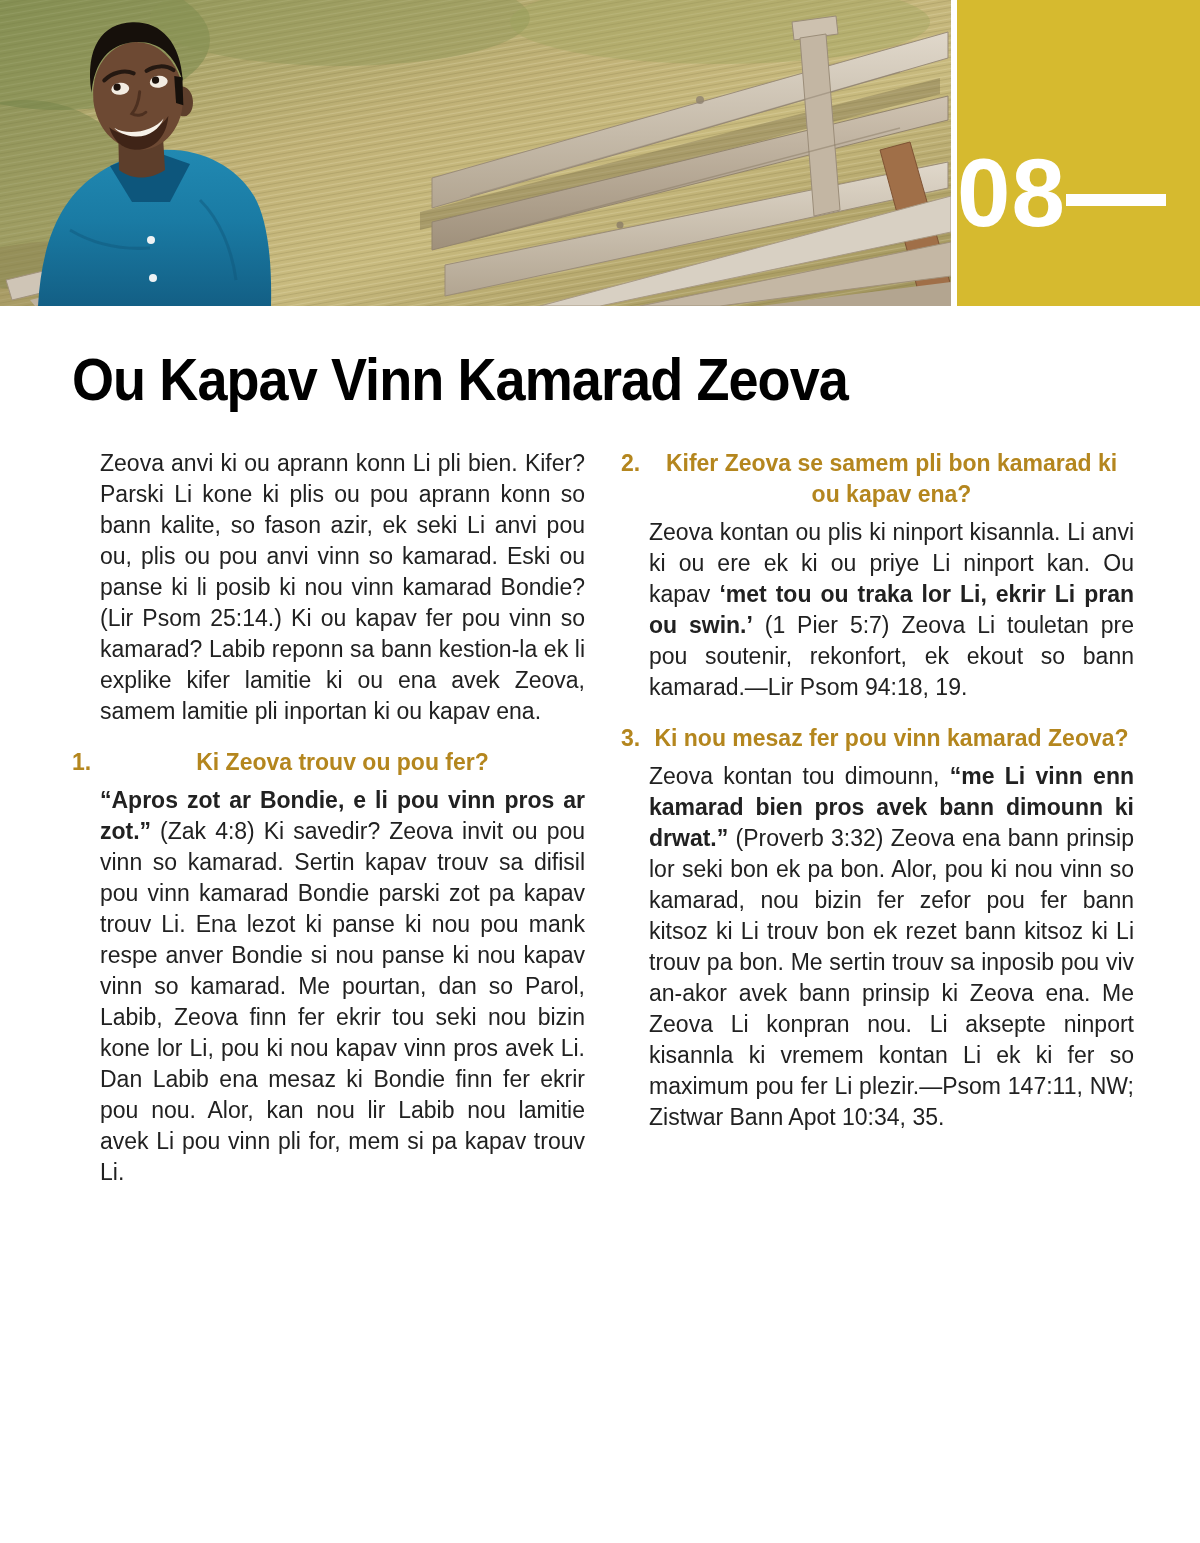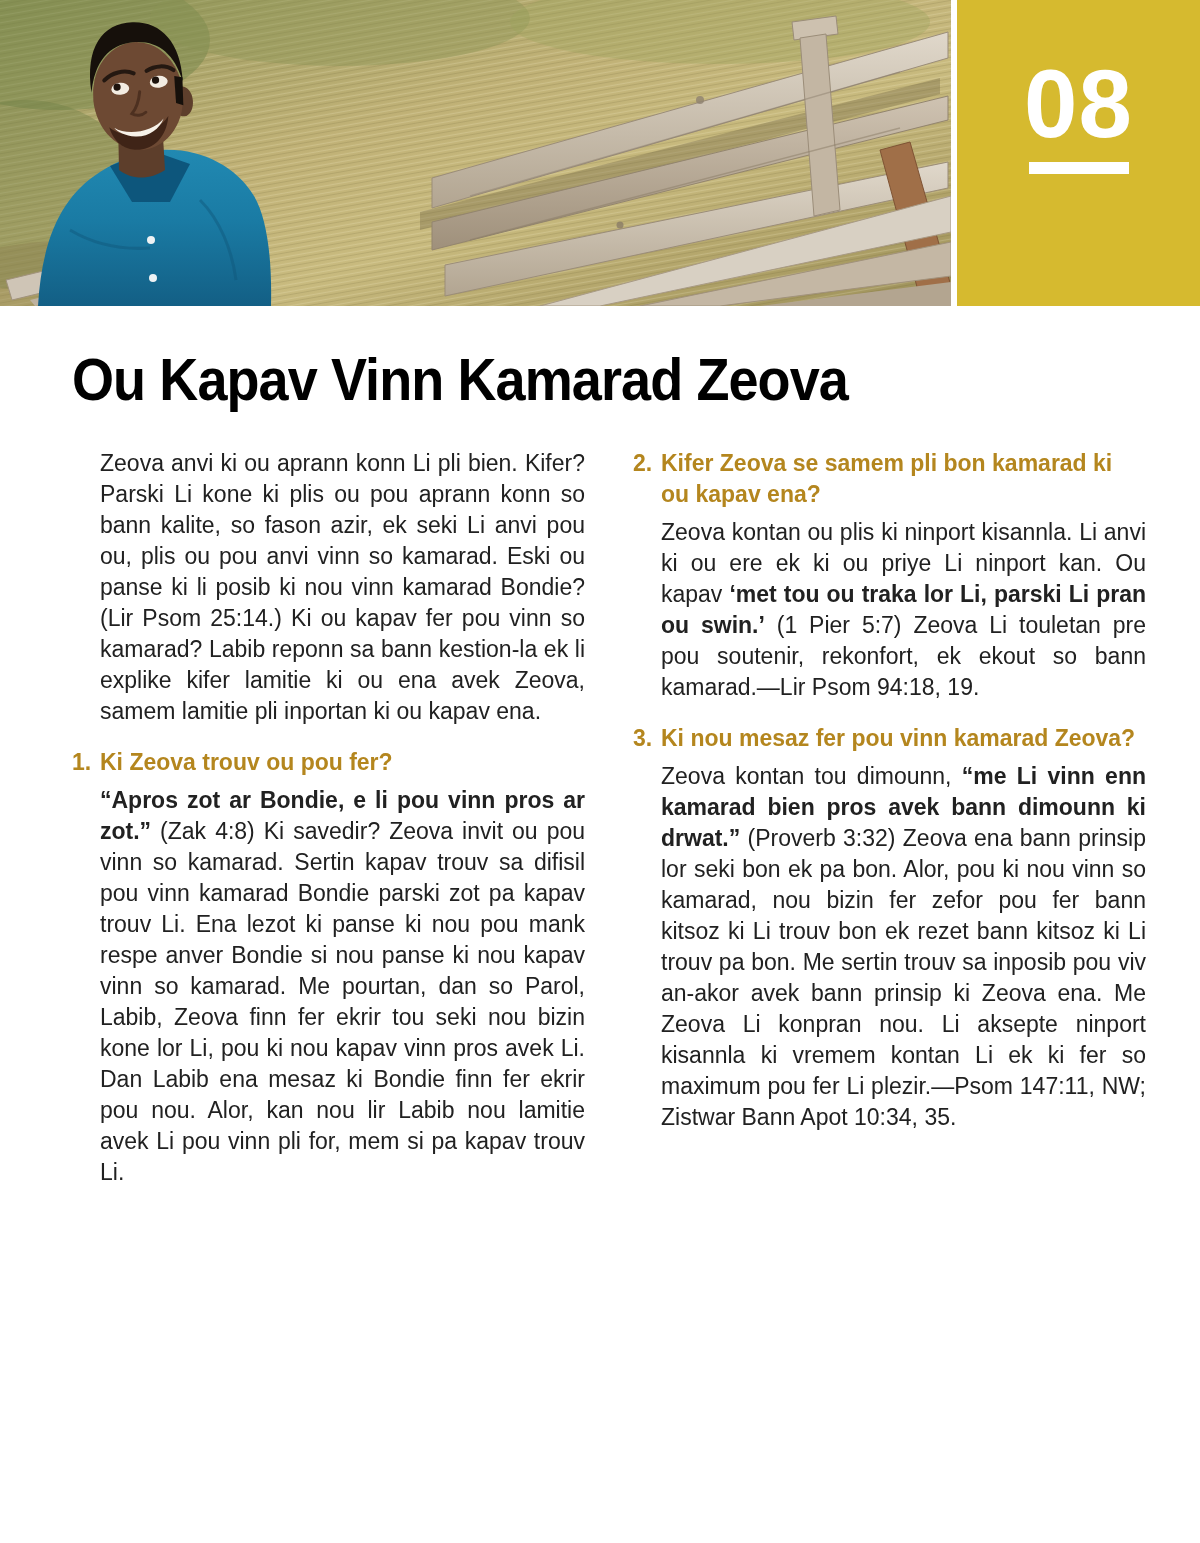--- a/index.html
+++ b/index.html
@@ -13,59 +13,59 @@
   }
 
   
   .hero { display:flex; height:306px; width:1200px; }
   .hero-photo { width:951px; height:306px; flex:none; }
   .hero-photo svg { display:block; width:100%; height:100%; }
   .hero-gap { width:6px; flex:none; background:#ffffff; }
   .lesson-badge {
     flex:1; height:306px;
     background:var(--accent-yellow,#d6ba2f);
-    display:flex; flex-direction:column; align-items:center;
-    box-sizing:border-box; padding-top:60px;
+    display:flex; align-items:center;
+    box-sizing:border-box; padding-top:80px;
   }
   .lesson-number {
     font-size:96px; line-height:0.92; font-weight:bold;
     color:var(--badge-text,#ffffff); letter-spacing:1px;
   }
   .lesson-underline {
     width:100px; height:12px; margin-top:14px;
     background:var(--badge-text,#ffffff);
   }
 
   
   .title {
     margin:44px 0 0 72px;
     font-size:60px; font-weight:bold; color:#000000;
     line-height:1.0; letter-spacing:-1px; white-space:nowrap;
     transform:scaleX(0.9); transform-origin:left center;
   }
 
   
-  .columns { display:flex; gap:48px; margin:38px 72px 0 72px; }
+  .columns { display:flex; gap:36px; margin:38px 72px 0 72px; }
   .col { width:513px; flex:none; }
 
   .para {
     margin:0 0 0 28px;
     font-size:23px; line-height:31px;
     color:var(--body-text,#212121);
     text-align:justify;
   }
   .q {
     display:flex; align-items:flex-start;
     margin:20px 0 7px 0;
     font-size:23px; line-height:31px; font-weight:bold;
     color:var(--heading-gold,#b4861e);
   }
   .qa.first .q { margin-top:0; }
   .q-num { width:28px; flex:none; }
-  .q-text { flex:1; text-align:left; }
+  .q-text { flex:1; text-align:center; }
 
   .run-bold { font-weight:bold; }
   .run-italic { }
 </style>
 </head>
 <body>
 
 <div class="page">
 
   <header class="hero">
@@ -171,21 +171,21 @@
         <p class="para"><span class="run-bold">“Apros zot ar Bondie, e li pou vinn pros ar zot.”</span><span> (Zak 4:8) Ki savedir? Zeova invit ou pou vinn so kamarad. Sertin kapav trouv sa difisil pou vinn kamarad Bondie parski zot pa kapav trouv Li. Ena lezot ki panse ki nou pou mank respe anver Bondie si nou panse ki nou kapav vinn so kamarad. Me pourtan, dan so Parol, Labib, Zeova finn fer ekrir tou seki nou bizin kone lor Li, pou ki nou kapav vinn pros avek Li. Dan Labib ena mesaz ki Bondie finn fer ekrir pou nou. Alor, kan nou lir Labib nou lamitie avek Li pou vinn pli for, mem si pa kapav trouv Li.</span></p>
       </div>
     </section>
 
     <section class="col">
       <div class="qa first">
         <h2 class="q">
           <span class="q-num">2.</span>
           <span class="q-text">Kifer Zeova se samem pli bon kamarad ki ou kapav ena?</span>
         </h2>
-        <p class="para"><span>Zeova kontan ou plis ki ninport kisannla. Li anvi ki ou ere ek ki ou priye Li ninport kan. Ou kapav </span><span class="run-bold">‘met tou ou traka lor Li, parski Li pran ou swin.’</span><span> (1 Pier 5:7) Zeova Li touletan pre pou soutenir, rekonfort, ek ekout so bann kamarad.—Lir Psom 94:18, 19.</span></p>
+        <p class="para"><span>Zeova kontan ou plis ki ninport kisannla. Li anvi ki ou ere ek ki ou priye Li ninport kan. Ou kapav </span><span class="run-bold">‘met tou ou traka lor Li, ekrir Li pran ou swin.’</span><span> (1 Pier 5:7) Zeova Li touletan pre pou soutenir, rekonfort, ek ekout so bann kamarad.—Lir Psom 94:18, 19.</span></p>
       </div>
       <div class="qa">
         <h2 class="q">
           <span class="q-num">3.</span>
           <span class="q-text">Ki nou mesaz fer pou vinn kamarad Zeova?</span>
         </h2>
         <p class="para"><span>Zeova kontan tou dimounn, </span><span class="run-bold">“me Li vinn enn kamarad bien pros avek bann dimounn ki drwat.”</span><span> (Proverb 3:32) Zeova ena bann prinsip lor seki bon ek pa bon. Alor, pou ki nou vinn so kamarad, nou bizin fer zefor pou fer bann kitsoz ki Li trouv bon ek rezet bann kitsoz ki Li trouv pa bon. Me sertin trouv sa inposib pou viv an-akor avek bann prinsip ki Zeova ena. Me Zeova Li konpran nou. Li aksepte ninport kisannla ki vremem kontan Li ek ki fer so maximum pou fer Li plezir.—Psom 147:11, </span><span class="run-italic">NW;</span><span> Zistwar Bann Apot 10:34, 35.</span></p>
       </div>
     </section>
 

